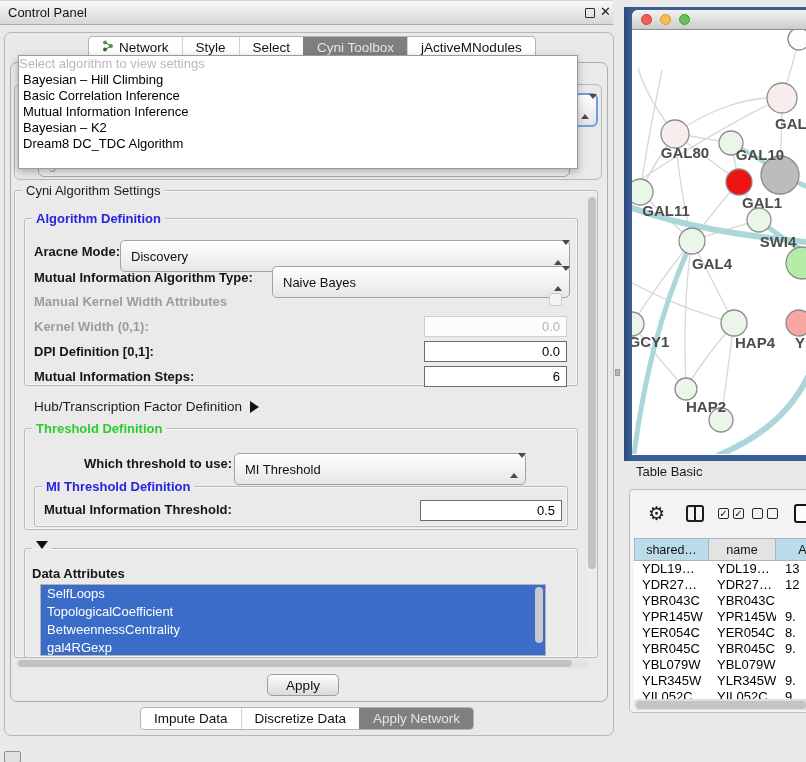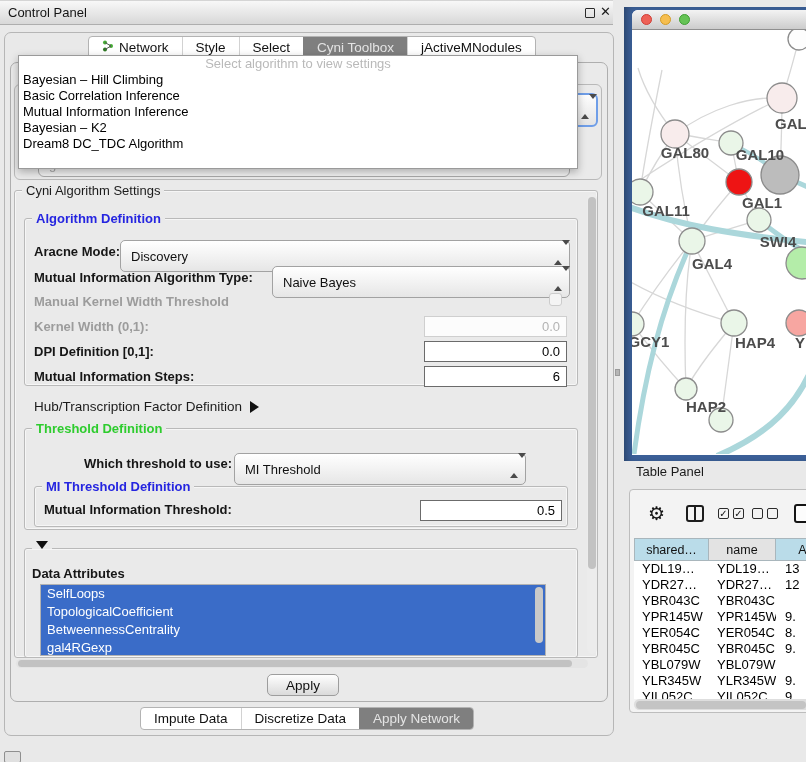--- a/index.html
+++ b/index.html
@@ -32,21 +32,21 @@
   .tab { display:flex; align-items:center; gap:5px; padding:0 13px;
     font-size:13.5px; color:#111; border-left:1px solid #d2d2d2; white-space:nowrap; }
   .tab:first-child { border-left:none; }
   .tab.sel { background:#7f7f7f; color:#e4e4e4; border-left-color:#7f7f7f; }
   #main-tabs { left:88px; top:36px; }
   #bottom-tabs { left:140px; top:707px; }
 
   
   #algo-popup { left:18px; top:55px; width:560px; height:114px; background:#fff;
     border:1px solid #9a9a9a; box-shadow:0 3px 8px rgba(0,0,0,.28); z-index:50; }
-  .popup-prompt { height:16px; line-height:16px; text-align:center; color:#b9b9b9; font-size:13px; }
+  .popup-prompt { height:16px; line-height:16px; color:#b9b9b9; font-size:13px; }
   .popup-item { height:16px; line-height:16px; padding-left:4px; font-size:13px; color:#000; white-space:nowrap; }
   .popup-item.sel { font-weight:bold; }
 
   
   #inference-subpanel { left:14px; top:84px; width:588px; height:96px;
     border:1px solid #b9b9b9; border-radius:6px; background:#eaeaea; z-index:1; }
   #focused-combo-frag { left:558px; top:93px; width:40px; height:34px;
     border:2px solid #6f9ee8; border-radius:6px;
     background:linear-gradient(#fdfdfd,#e4e4e4); z-index:2; }
   #gal-combo { left:38px; top:152px; width:532px; height:25px;
@@ -228,21 +228,21 @@
   <span>Discovery</span>
   <span class="arrows"><span class="up"></span><span class="dn"></span></span>
 </div>
 
 <div class="lbl bold" style="left:34px; top:268px;">Mutual Information Algorithm Type:</div>
 <div class="mcombo" style="left:272px; top:266px; width:298px;">
   <span>Naive Bayes</span>
   <span class="arrows"><span class="up"></span><span class="dn"></span></span>
 </div>
 
-<div class="lbl bold dis" style="left:34px; top:292px; color:#9c9c9c;">Manual Kernel Width Threshold</div>
+<div class="lbl bold dis" style="left:34px; top:292px; color:#9c9c9c;">Manual Kernel Width Attributes</div>
 <div class="abs" id="mkwd-check"></div>
 
 <div class="lbl bold dis" style="left:34px; top:317px; color:#9c9c9c;">Kernel Width (0,1):</div>
 <div class="tfield off" style="left:424px; top:316px; width:143px;">0.0</div>
 
 <div class="lbl bold" style="left:34px; top:342px;">DPI Definition [0,1]:</div>
 <div class="tfield strong" style="left:424px; top:341px; width:143px;">0.0</div>
 
 <div class="lbl bold" style="left:34px; top:367px;">Mutual Information Steps:</div>
 <div class="tfield strong" style="left:424px; top:366px; width:143px;">6</div>
@@ -361,21 +361,21 @@
           <text x="80" y="239" text-anchor="middle" font-size="15" fill="#4c4c4c" font-family="&quot;Liberation Sans&quot;,&quot;DejaVu Sans&quot;,sans-serif">GAL4</text>
           <text x="17" y="317" text-anchor="middle" font-size="15" fill="#4c4c4c" font-family="&quot;Liberation Sans&quot;,&quot;DejaVu Sans&quot;,sans-serif">GCY1</text>
           <text x="123" y="318" text-anchor="middle" font-size="15" fill="#4c4c4c" font-family="&quot;Liberation Sans&quot;,&quot;DejaVu Sans&quot;,sans-serif">HAP4</text>
           <text x="168" y="318" text-anchor="middle" font-size="15" fill="#4c4c4c" font-family="&quot;Liberation Sans&quot;,&quot;DejaVu Sans&quot;,sans-serif">Y</text>
           <text x="74" y="382" text-anchor="middle" font-size="15" fill="#4c4c4c" font-family="&quot;Liberation Sans&quot;,&quot;DejaVu Sans&quot;,sans-serif">HAP2</text>
         </svg>
     </div>
   </div>
 </div>
 
-<div class="abs" id="table-panel-title">Table Panel</div>
+<div class="abs" id="table-panel-title">Table Basic</div>
 <div class="abs" id="table-panel">
   <div id="tp-toolbar">
     <span id="gear-ico">⚙</span>
     <span id="split-ico"></span>
     <span class="cb" style="left:88px;">✓</span>
     <span class="cb" style="left:103px;">✓</span>
     <span class="cb" style="left:122px;"></span>
     <span class="cb" style="left:137px;"></span>
     <span id="doc-ico"></span>
   </div>

